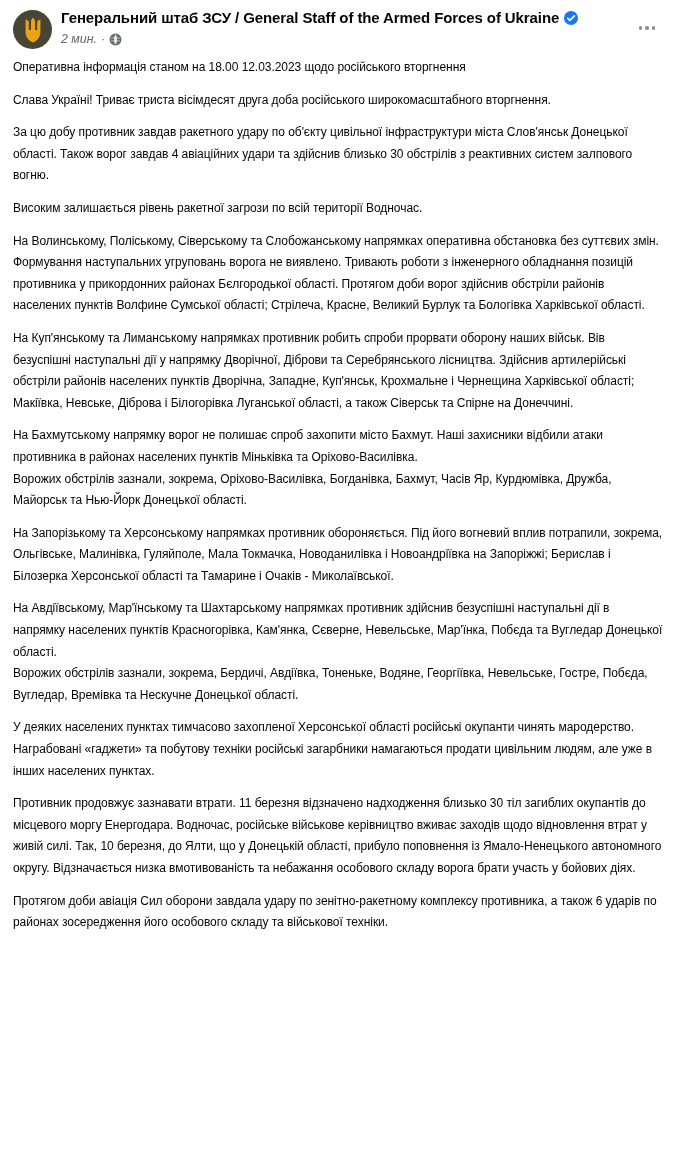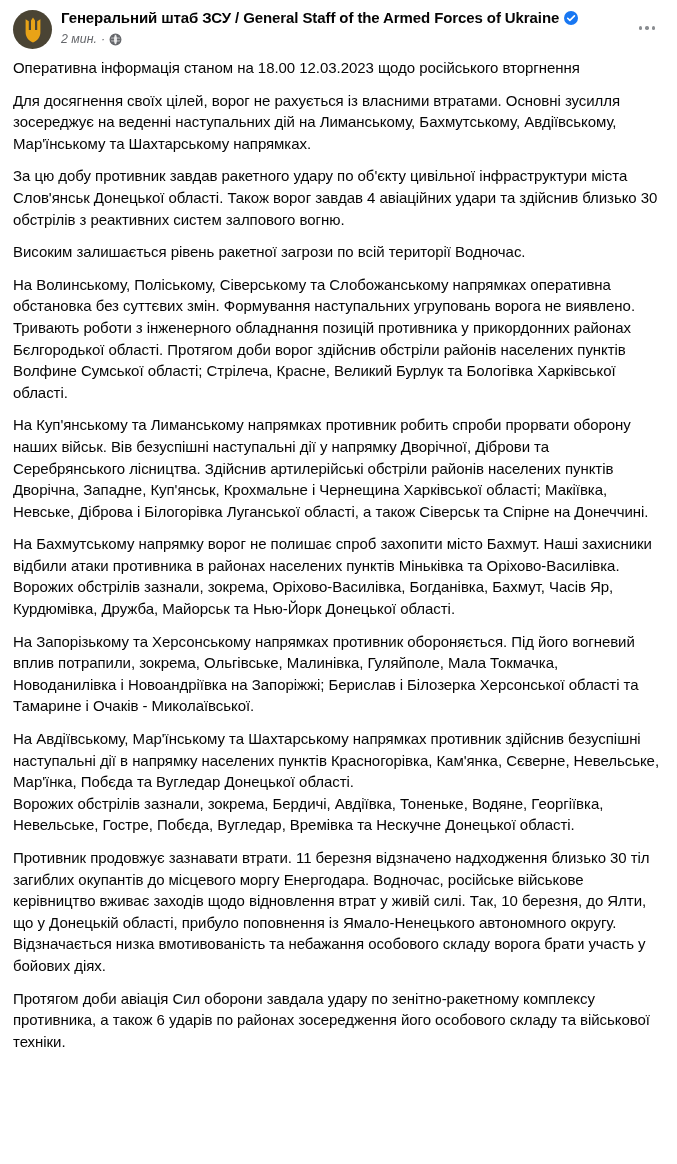--- a/index.html
+++ b/index.html
@@ -112,21 +112,21 @@
     border-radius: 50%;
     background: #8a8d91;
     display: block;
   }
 
   
   .post-body {
     padding: 4px 14px 0 13px;
   }
   .para {
-    font-size: 15px;
+    font-size: 12px;
     line-height: 21.6px;
     color: #050505;
     margin: 0 0 11px 0;
     letter-spacing: -0.05px;
     text-align: left;
     white-space: pre-wrap;
     word-break: normal;
   }
   .para:last-child { margin-bottom: 0; }
 </style>
@@ -169,28 +169,29 @@
 
     <button class="more-btn" aria-label="more">
       <span class="dot"></span>
       <span class="dot"></span>
       <span class="dot"></span>
     </button>
   </div>
 
   <div class="post-body">
     <p class="para">Оперативна інформація станом на 18.00 12.03.2023 щодо російського вторгнення</p>
-    <p class="para">Для досягнення своїх цілей, ворог не рахується із власними втратами. Основні зусилля зосереджує на веденні наступальних дій на Лиманському, Бахмутському, Авдіївському, Мар'їнському та Шахтарському напрямках.</p>
+    <p class="para">Слава Україні! Триває триста вісімдесят друга доба російського широкомасштабного вторгнення.</p>
     <p class="para">За цю добу противник завдав ракетного удару по об'єкту цивільної інфраструктури міста Слов'янськ Донецької області. Також ворог завдав 4 авіаційних удари та здійснив близько 30 обстрілів з реактивних систем залпового вогню.</p>
     <p class="para">Високим залишається рівень ракетної загрози по всій території Водночас.</p>
     <p class="para">На Волинському, Поліському, Сіверському та Слобожанському напрямках оперативна обстановка без суттєвих змін. Формування наступальних угруповань ворога не виявлено. Тривають роботи з інженерного обладнання позицій противника у прикордонних районах Бєлгородької області. Протягом доби ворог здійснив обстріли районів населених пунктів Волфине Сумської області; Стрілеча, Красне, Великий Бурлук та Бологівка Харківської області.</p>
     <p class="para">На Куп'янському та Лиманському напрямках противник робить спроби прорвати оборону наших військ. Вів безуспішні наступальні дії у напрямку Дворічної, Діброви та Серебрянського лісництва. Здійснив артилерійські обстріли районів населених пунктів Дворічна, Западне, Куп'янськ, Крохмальне і Чернещина Харківської області; Макіївка, Невське, Діброва і Білогорівка Луганської області, а також Сіверськ та Спірне на Донеччині.</p>
     <p class="para">На Бахмутському напрямку ворог не полишає спроб захопити місто Бахмут. Наші захисники відбили атаки противника в районах населених пунктів Міньківка та Оріхово-Василівка.
 Ворожих обстрілів зазнали, зокрема, Оріхово-Василівка, Богданівка, Бахмут, Часів Яр, Курдюмівка, Дружба, Майорськ та Нью-Йорк Донецької області.</p>
     <p class="para">На Запорізькому та Херсонському напрямках противник обороняється. Під його вогневий вплив потрапили, зокрема, Ольгівське, Малинівка, Гуляйполе, Мала Токмачка, Новоданилівка і Новоандріївка на Запоріжжі; Берислав і Білозерка Херсонської області та Тамарине і Очаків - Миколаївської.</p>
     <p class="para">На Авдіївському, Мар'їнському та Шахтарському напрямках противник здійснив безуспішні наступальні дії в напрямку населених пунктів Красногорівка, Кам'янка, Сєверне, Невельське, Мар'їнка, Побєда та Вугледар Донецької області.
 Ворожих обстрілів зазнали, зокрема, Бердичі, Авдіївка, Тоненьке, Водяне, Георгіївка, Невельське, Гостре, Побєда, Вугледар, Времівка та Нескучне Донецької області.</p>
+    <p class="para">У деяких населених пунктах тимчасово захопленої Херсонської області російські окупанти чинять мародерство. Награбовані «гаджети» та побутову техніки російські загарбники намагаються продати цивільним людям, але уже в інших населених пунктах.</p>
     <p class="para">Противник продовжує зазнавати втрати. 11 березня відзначено надходження близько 30 тіл загиблих окупантів до місцевого моргу Енергодара. Водночас, російське військове керівництво вживає заходів щодо відновлення втрат у живій силі. Так, 10 березня, до Ялти, що у Донецькій області, прибуло поповнення із Ямало-Ненецького автономного округу. Відзначається низка вмотивованість та небажання особового складу ворога брати участь у бойових діях.</p>
     <p class="para">Протягом доби авіація Сил оборони завдала удару по зенітно-ракетному комплексу противника, а також 6 ударів по районах зосередження його особового складу та військової техніки.</p>
 
   </div>
 
 </div>
 
 </body></html>

